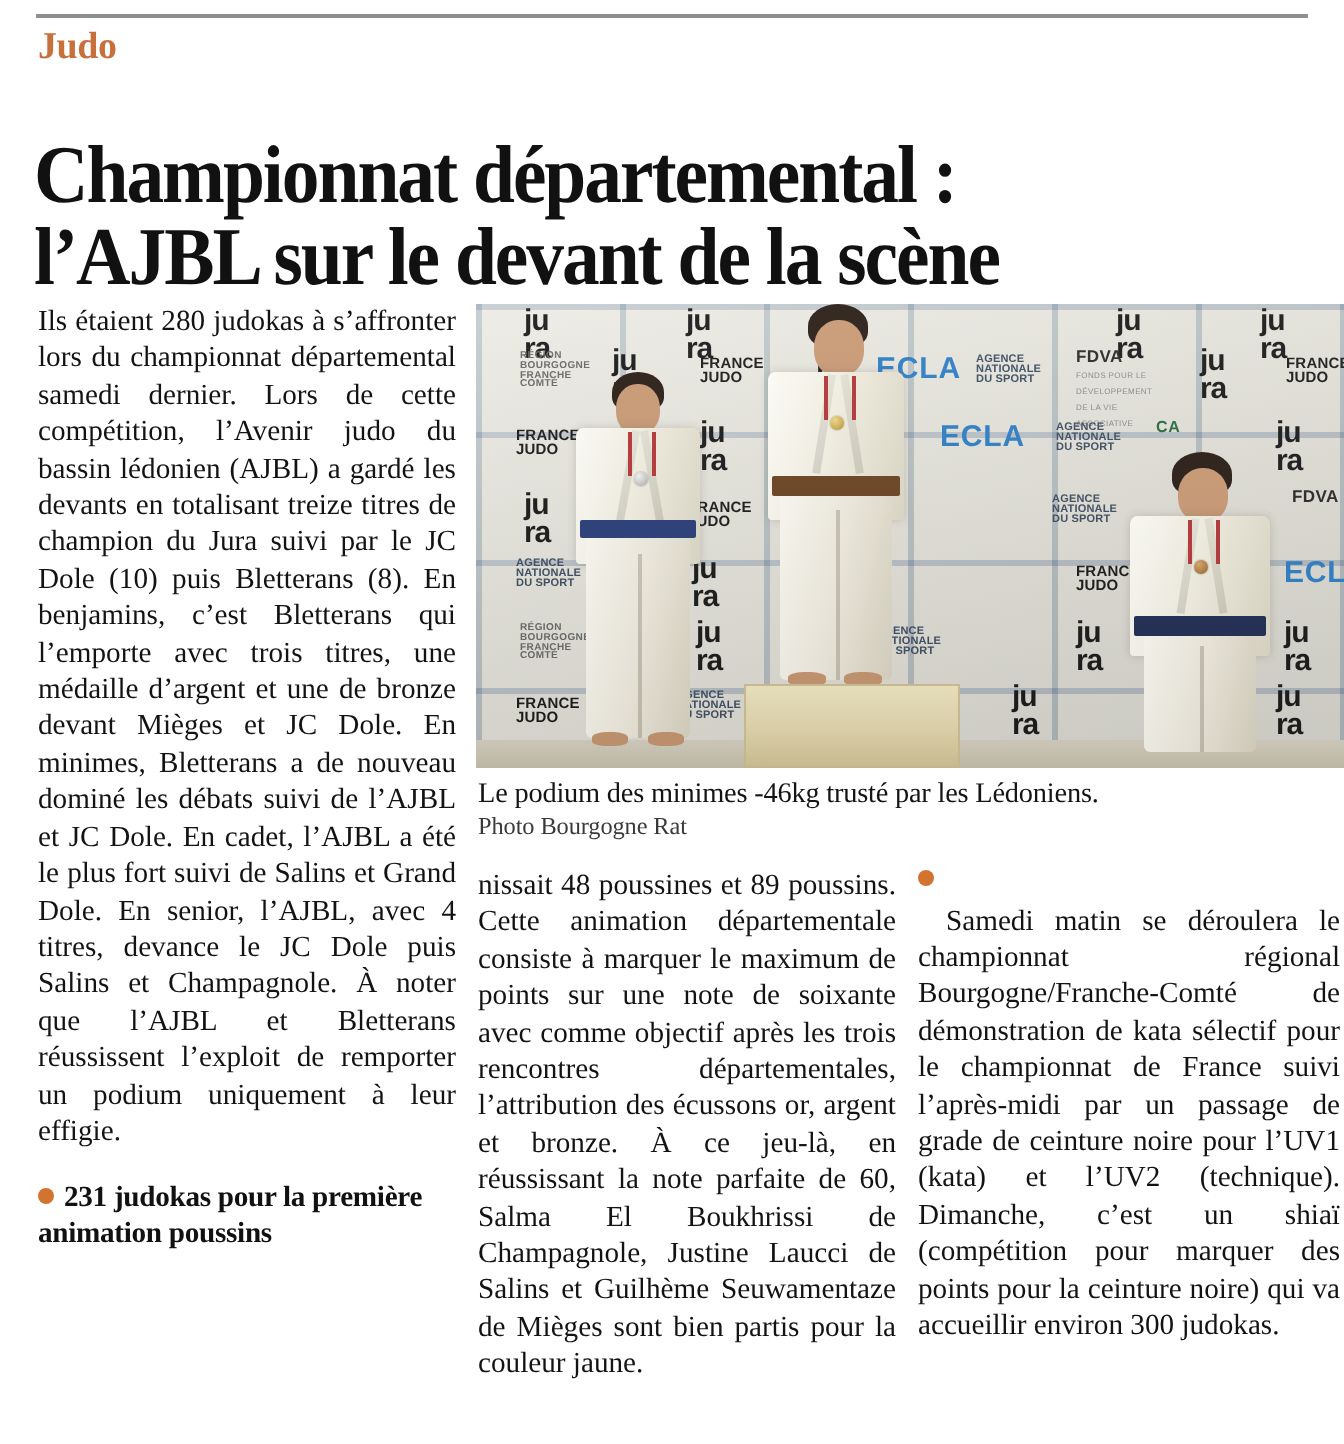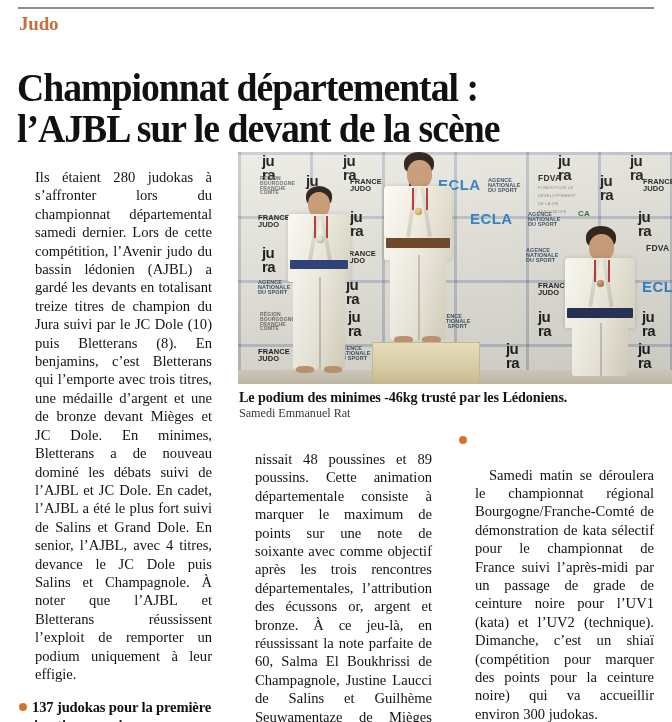--- a/index.html
+++ b/index.html
@@ -204,21 +204,21 @@
     background: linear-gradient(180deg, rgba(255,255,255,0.05), rgba(0,0,0,0.05));
     pointer-events: none;
   }
 
   
   .caption {
     position: absolute;
     left: 239px; top: 389px;
     width: 432px;
     font-family: "Liberation Serif", "DejaVu Serif", serif;
-    font-weight: bold;
+    font-weight: normal;
     font-size: 14.2px;
     line-height: 1.22;
     color: #141414;
     letter-spacing: -0.1px;
   }
   .credit {
     position: absolute;
     left: 239px; top: 406px;
     width: 432px;
     font-family: "Liberation Serif", "DejaVu Serif", serif;
@@ -237,21 +237,21 @@
     text-align: justify;
     text-justify: inter-word;
     color: #131313;
     hyphens: auto;
     -webkit-hyphens: auto;
   }
   #col1 { left: 19px; top: 152px; width: 209px; }
   #col2 { left: 239px; top: 434px; width: 209px; }
   #col3 { left: 459px; top: 432px; width: 211px; }
 
-  .col p { margin: 16px; }
+  .col p { margin: 0; }
   .col p.indent { text-indent: 14px; }
 
   
   .subhead {
     font-weight: bold;
     font-size: 14.6px;
     line-height: 1.20;
     color: #111;
     text-align: left;
     margin-top: 16px;
@@ -429,26 +429,26 @@
       <div class="medal" style="left:359px; top:128px; background:radial-gradient(circle at 35% 30%, #d9a86e, #96642c);"></div>
       <div class="belt belt-navy" style="left:329px; top:156px; width:66px; height:10px;"></div>
       <div class="belt belt-navy" style="left:350px; top:160px; width:9px; height:40px;"></div>
       <div class="gi-pants" style="left:334px; top:166px; width:56px; height:58px;"></div>
     </div>
 
     <div class="photo-vignette"></div>
   </figure>
 
   <figcaption class="caption">Le podium des minimes -46kg trusté par les Lédoniens.</figcaption>
-  <div class="credit">Samedi Emmanuel Rat</div>
+  <div class="credit">Photo Bourgogne Rat</div>
 
   <div class="col" id="col1">
     <p>Ils étaient 280 judokas à s’affronter lors du championnat départemental samedi dernier. Lors de cette compétition, l’Avenir judo du bassin lédonien (AJBL) a gardé les devants en totalisant treize titres de champion du Jura suivi par le JC Dole (10) puis Bletterans (8). En benjamins, c’est Bletterans qui l’emporte avec trois titres, une médaille d’argent et une de bronze devant Mièges et JC Dole. En minimes, Bletterans a de nouveau dominé les débats suivi de l’AJBL et JC Dole. En cadet, l’AJBL a été le plus fort suivi de Salins et Grand Dole. En senior, l’AJBL, avec 4 titres, devance le JC Dole puis Salins et Champagnole. À noter que l’AJBL et Bletterans réussissent l’exploit de remporter un podium uniquement à leur effigie.</p>
     <div class="subhead">
-      <span class="bullet"></span><span>137 judokas pour la première animation poussins</span>
+      <span class="bullet"></span><span>231 judokas pour la première animation poussins</span>
     </div>
   </div>
 
   <div class="col" id="col2">
     <p>nissait 48 poussines et 89 poussins. Cette animation départementale consiste à marquer le maximum de points sur une note de soixante avec comme objectif après les trois rencontres départementales, l’attribution des écussons or, argent et bronze. À ce jeu-là, en réussissant la note parfaite de 60, Salma El Boukhrissi de Champagnole, Justine Laucci de Salins et Guilhème Seuwamentaze de Mièges sont bien partis pour la couleur jaune.</p>
   </div>
 
   <div class="col" id="col3">
     <div class="subhead">
       <span class="bullet"></span>

